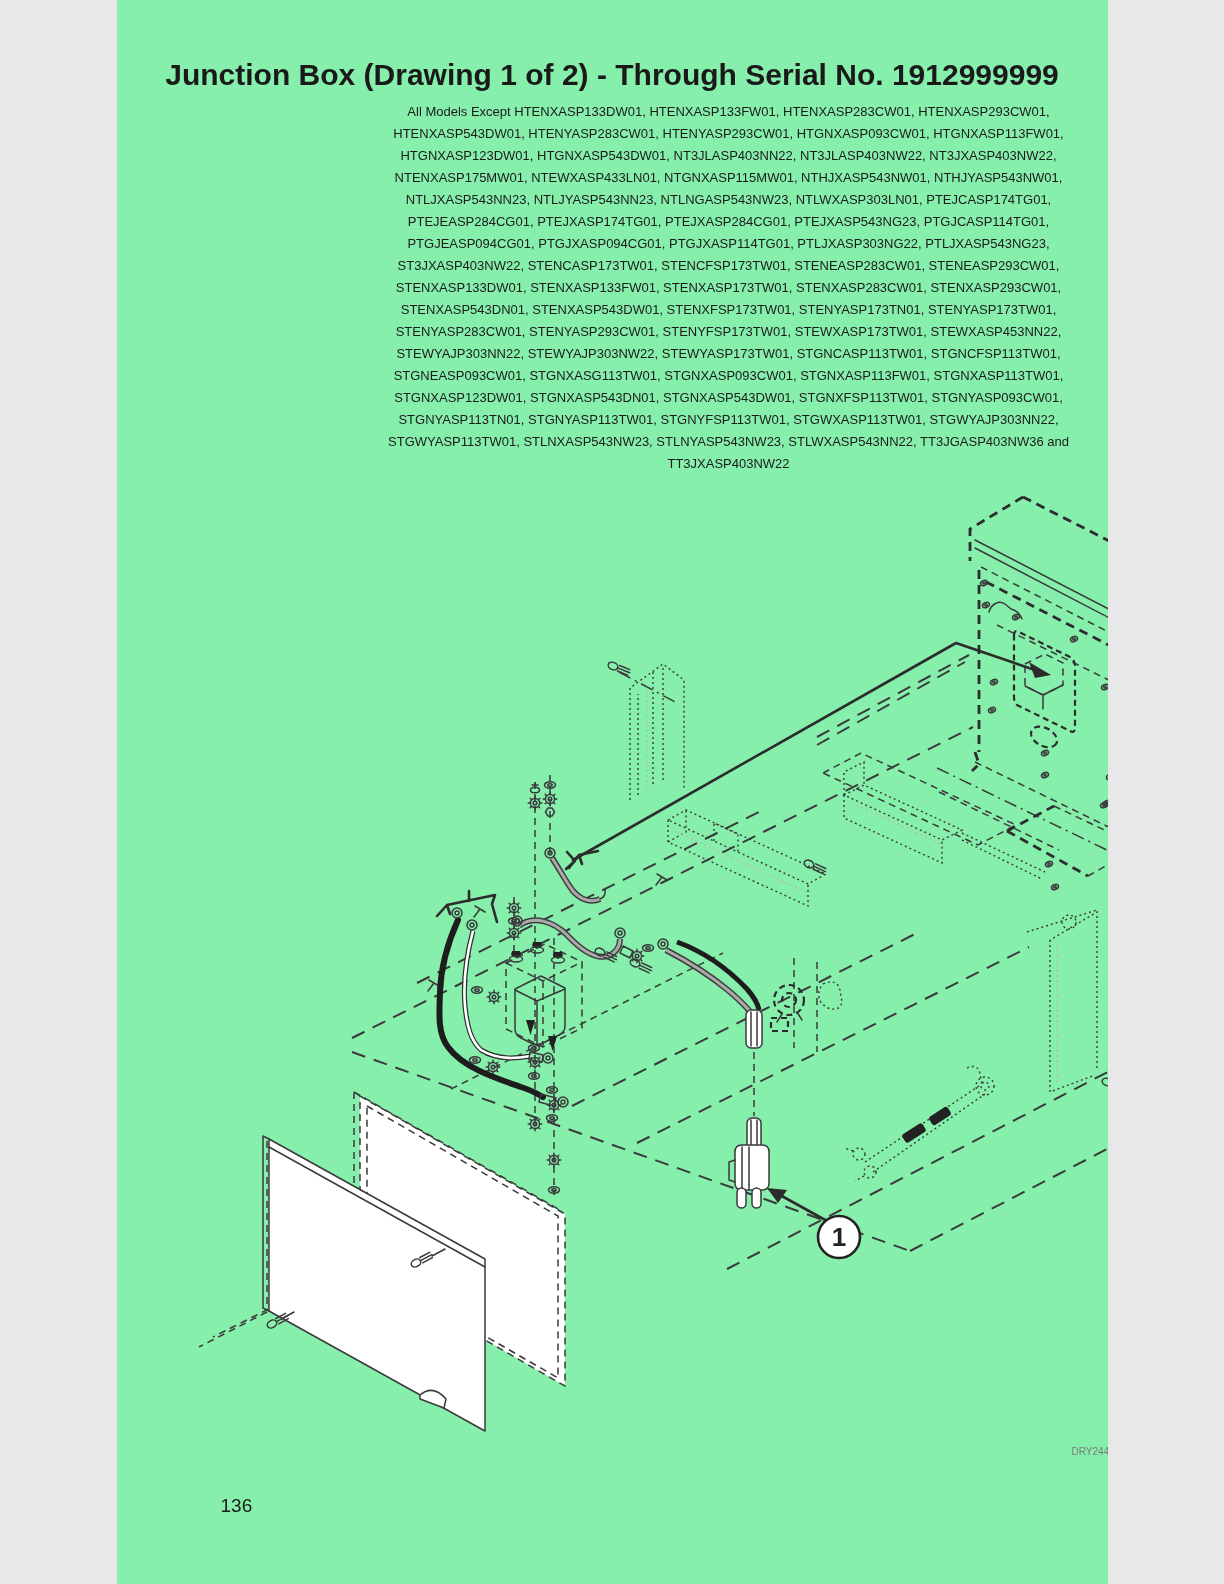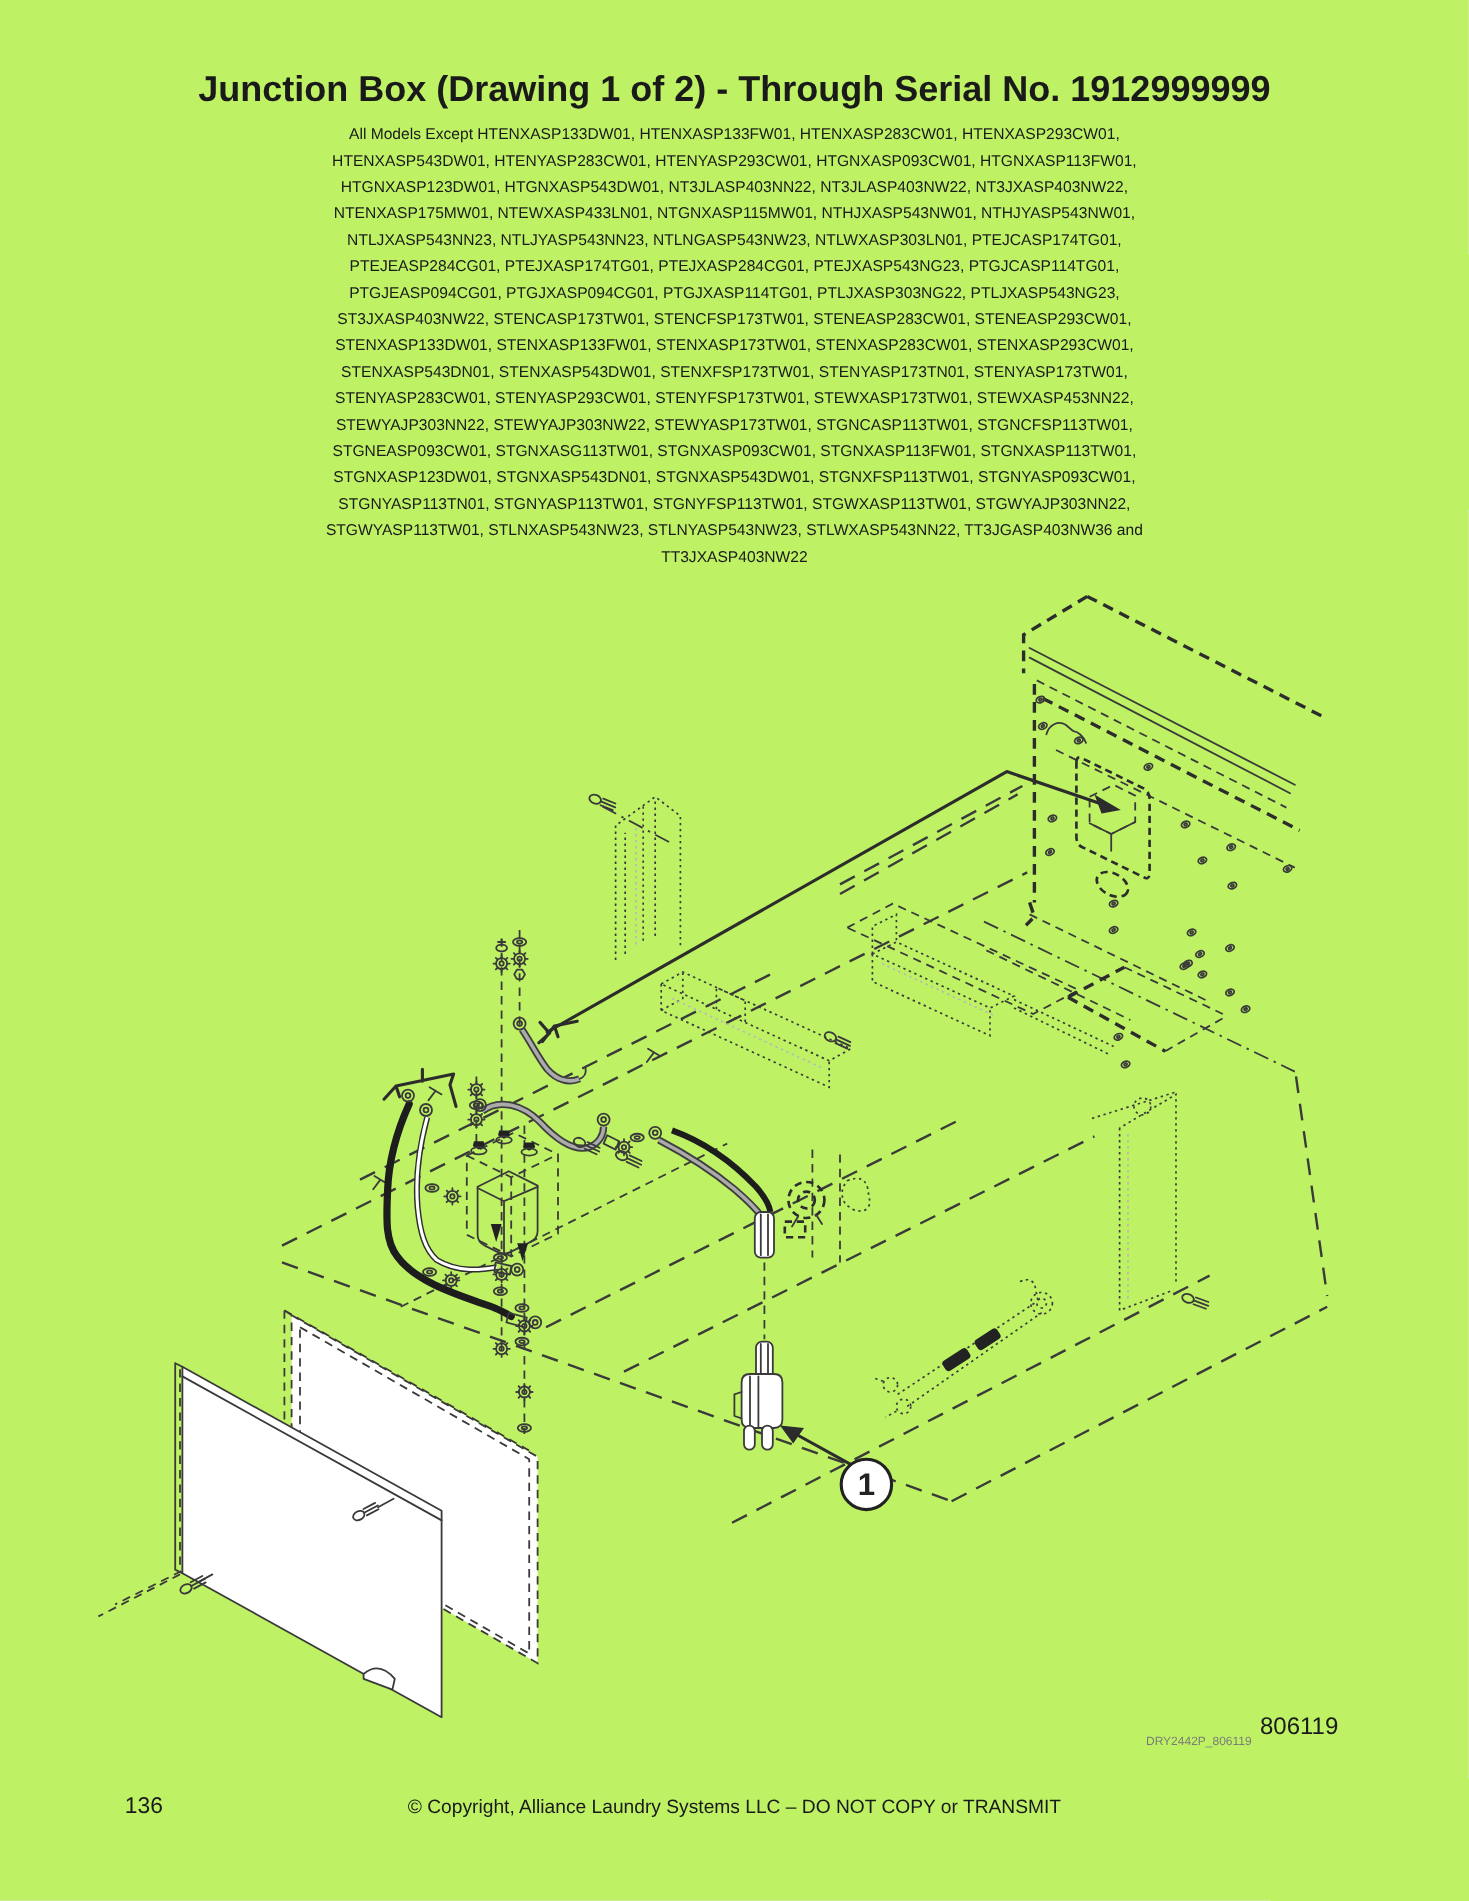--- a/index.html
+++ b/index.html
@@ -1,16 +1,16 @@
 <!DOCTYPE html>
 <html><head>
 <meta charset="utf-8">
 <style>
   html,body{margin:0;padding:0;background:#e8e8e8;}
-  #page{position:relative;width:1224px;height:1584px;background:#bef264;margin:0 auto;
+  #page{position:relative;width:991px;height:1584px;background:#86efac;margin:0 auto;
         font-family:"Liberation Sans", sans-serif;color:#1a1a1a;overflow:hidden;}
   #title{position:absolute;top:58px;left:0;width:100%;text-align:center;
          font-size:30px;font-weight:bold;letter-spacing:0;}
   #models{position:absolute;top:101px;left:97px;width:1030px;text-align:center;
           font-size:13px;line-height:22px;white-space:pre-line;}
   #diagram{position:absolute;left:0;top:0;width:1224px;height:1584px;}
   #drawing-code{position:absolute;left:955px;top:1446px;width:200px;font-size:10px;color:#7b7b7b;}
   #footer-page{position:absolute;left:104px;top:1495px;font-size:19px;}
   #footer-copy{position:absolute;left:0;top:1498px;width:100%;text-align:center;font-size:16px;}
   #footer-doc{position:absolute;left:1050px;top:1428px;font-size:20px;text-align:right;}
@@ -328,16 +328,15 @@
       <use href="#screwangle" x="155" y="1324" transform="rotate(-28 155 1324)"></use>
       <path class="s" d="M166,1318 L177,1312"></path>
     </g>
 
     <path class="d" d="M637,1052 V1116"></path>
   </svg>
 
   <div id="drawing-code">DRY2442P_806119</div>
 
   <div id="footer-page">136</div>
-  <div id="footer-copy">© Copyright, Alliance Laundry Systems LLC – DO NOT COPY or TRANSMIT</div>
   <div id="footer-doc">806119</div>
 
 </div>
 
 </body></html>

